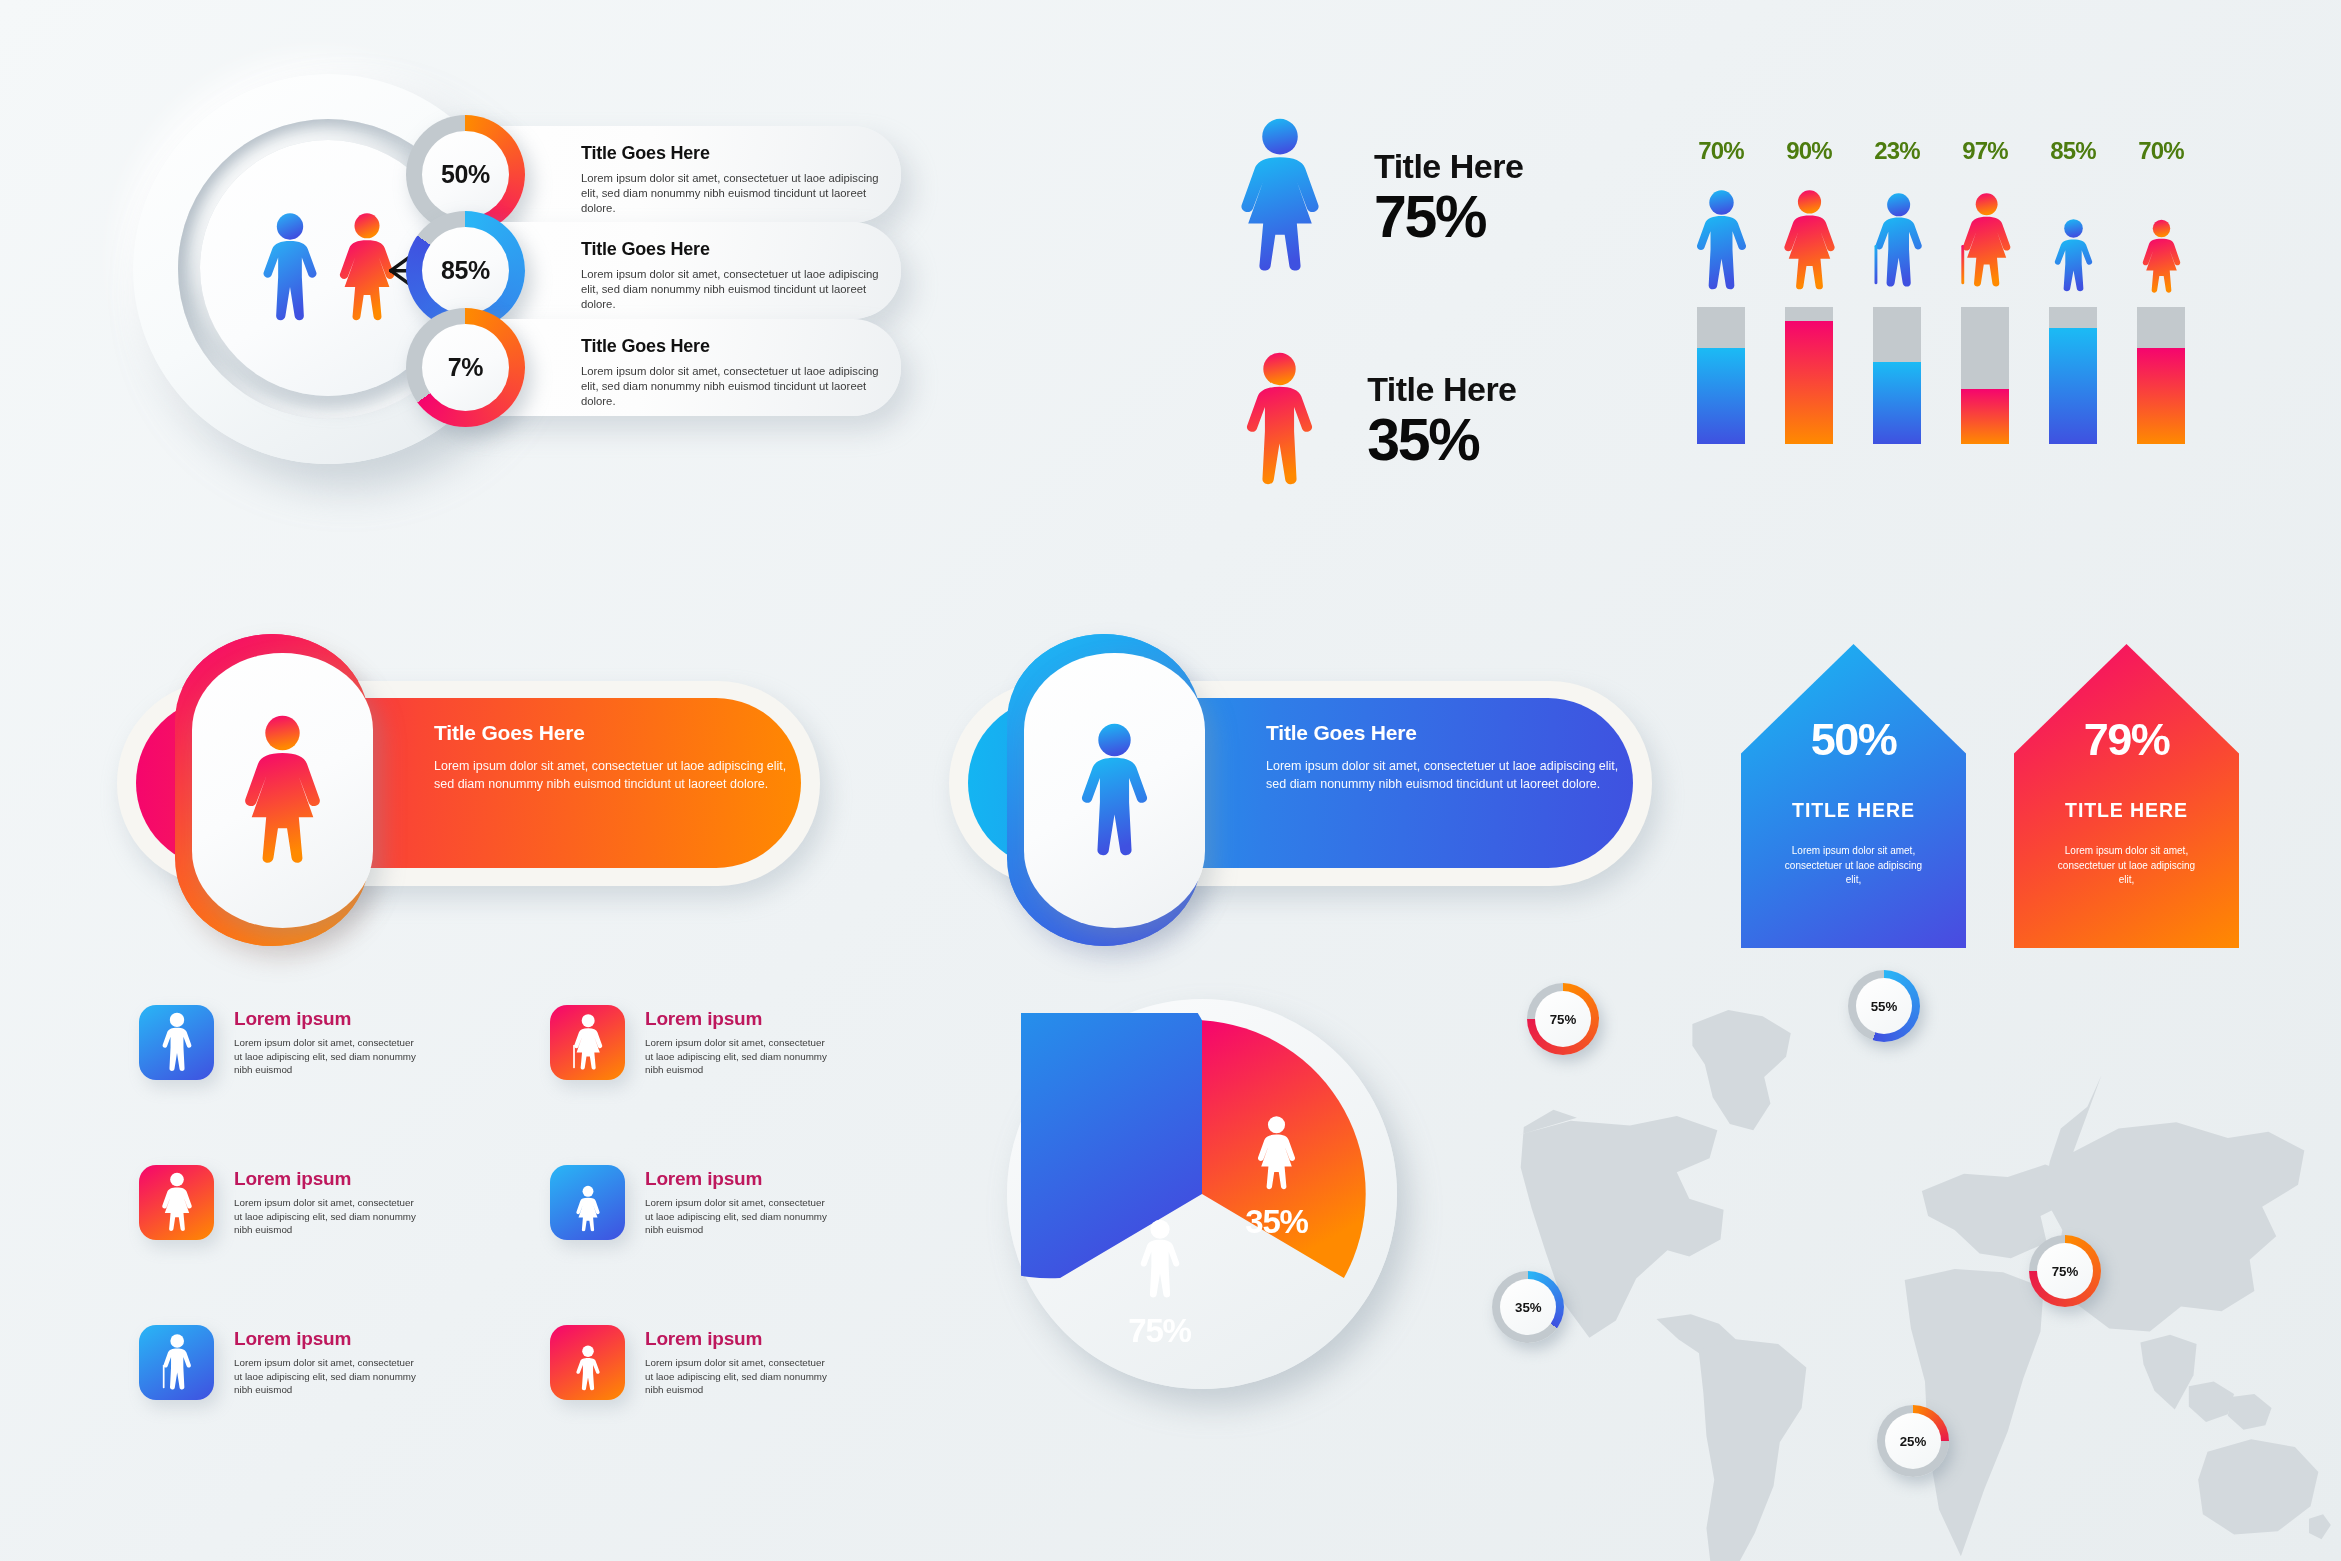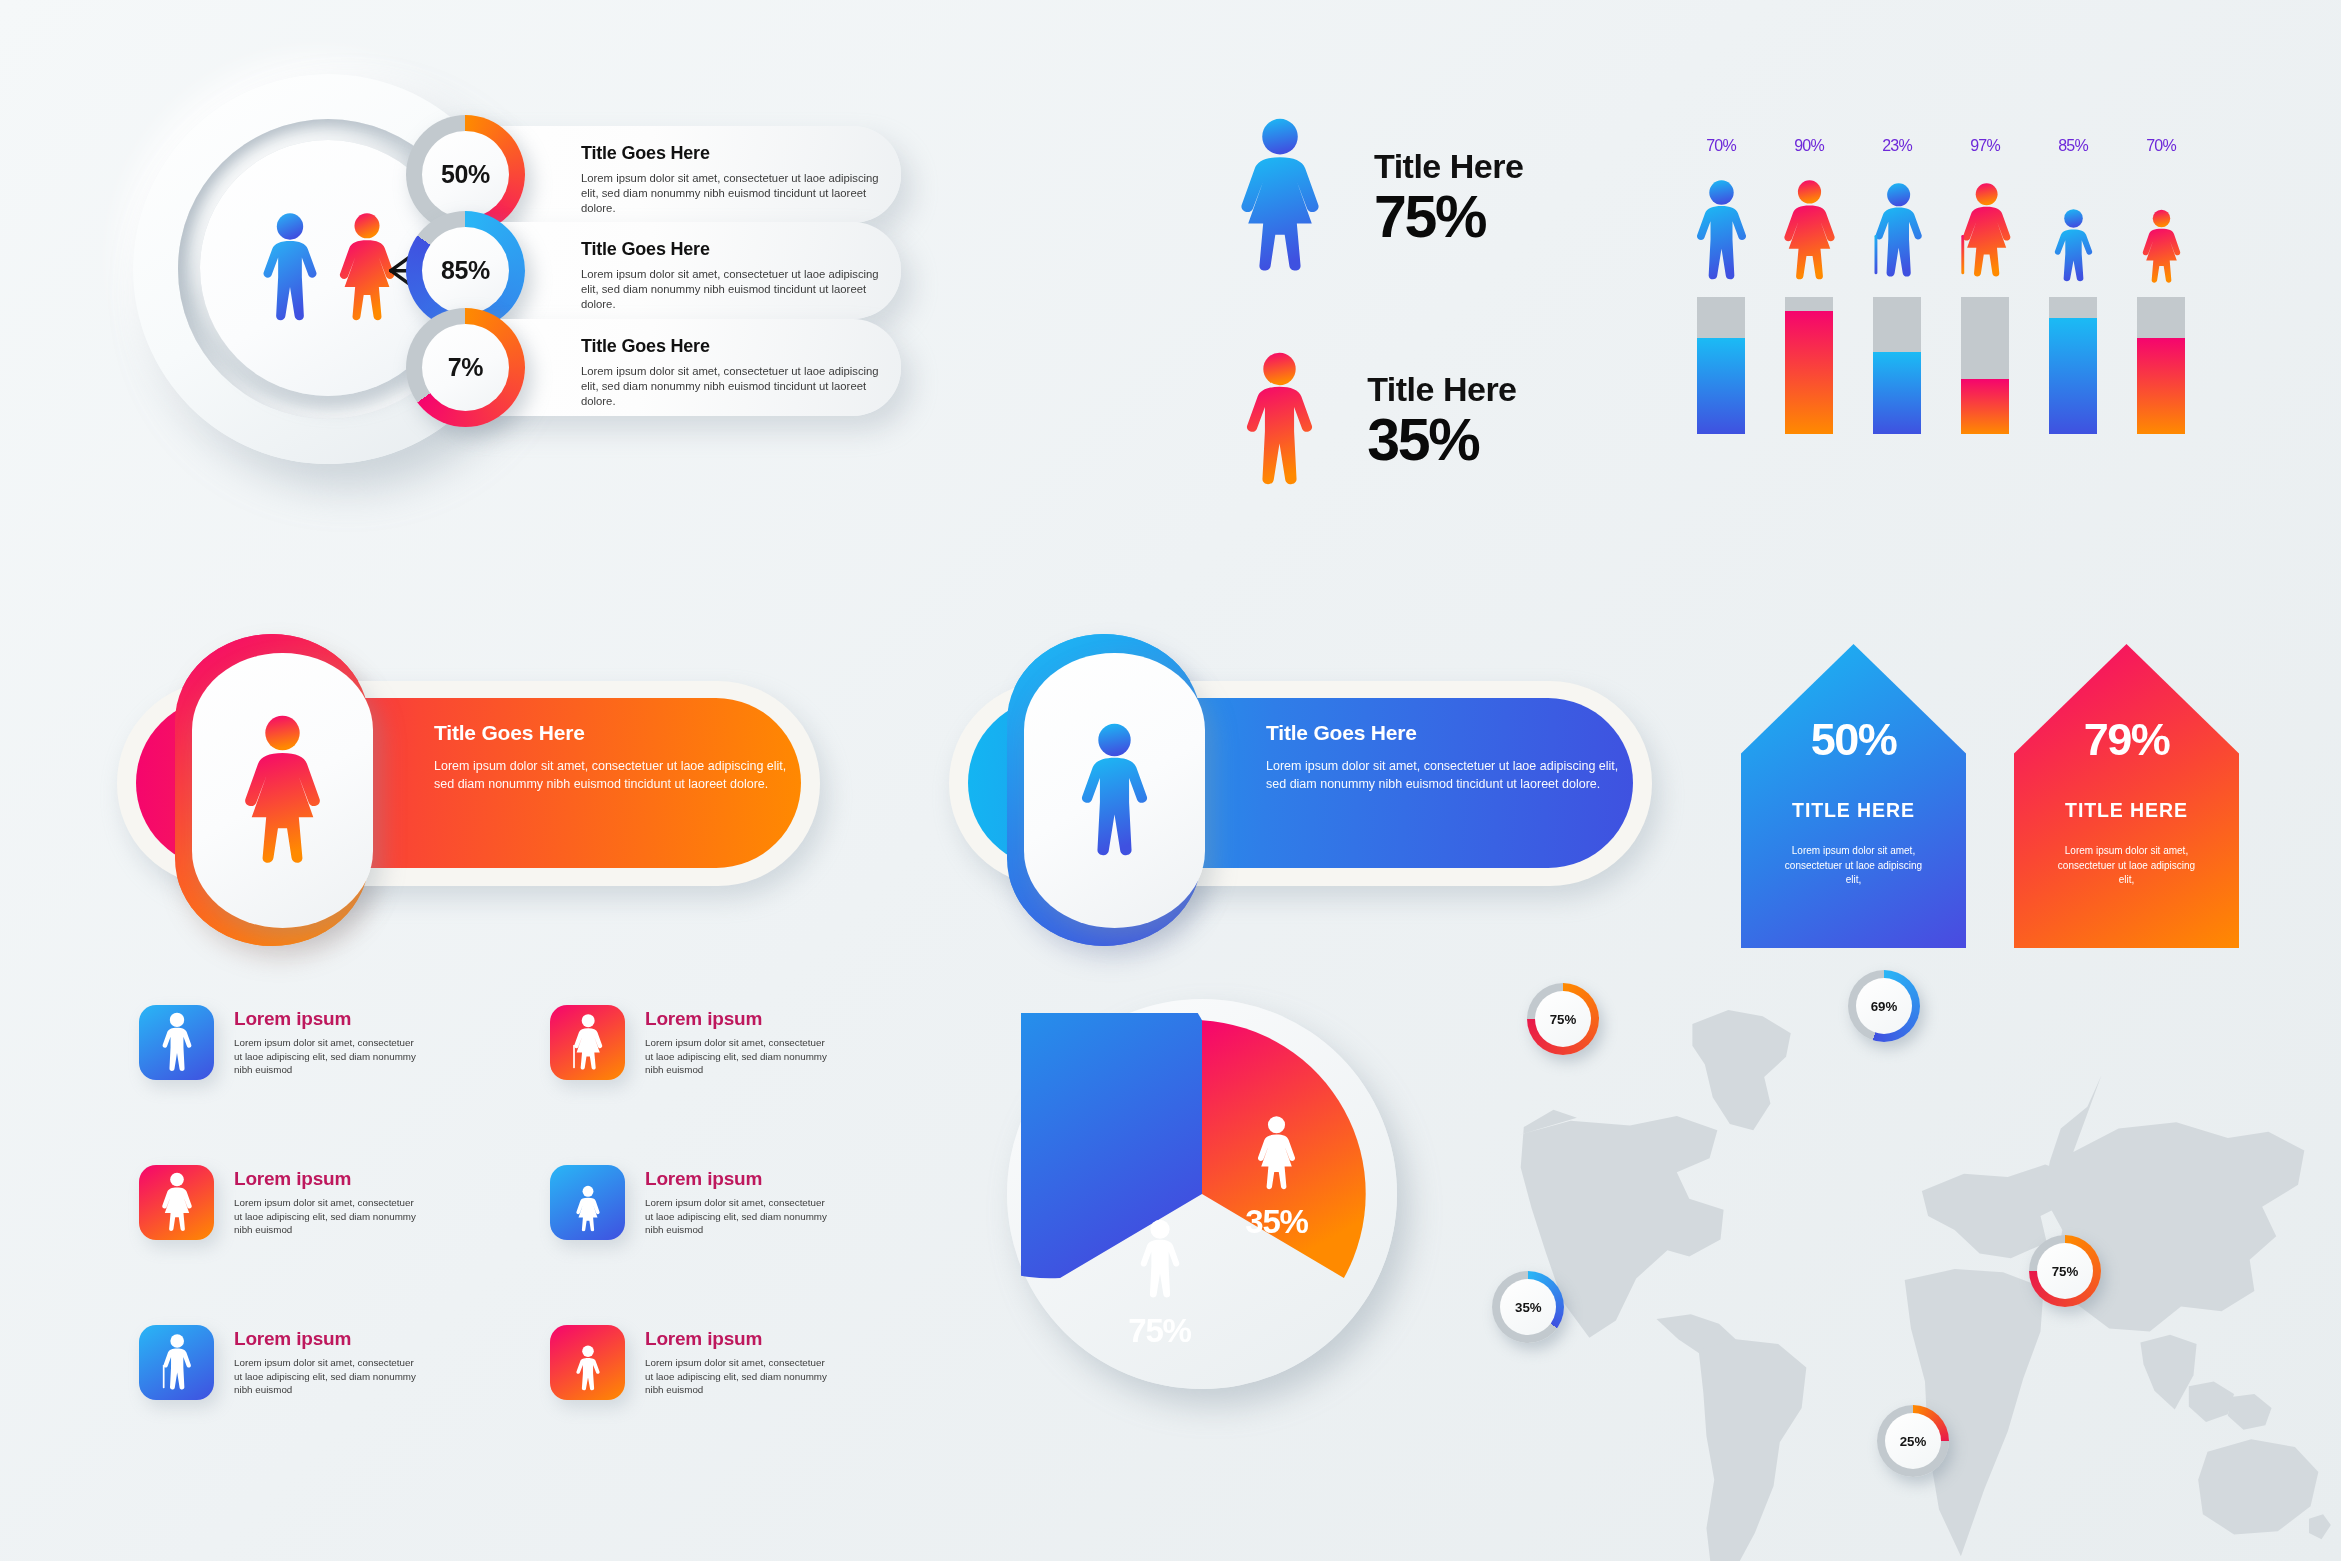--- a/index.html
+++ b/index.html
@@ -64,21 +64,21 @@
 
   
   #bigfig { left: 1233px; top: 117px; width: 390px; height: 445px; }
   .bigfig-row { position: absolute; display: flex; align-items: center; gap: 47px; }
   .bigfig-txt .bt { font-size: 34px; font-weight: bold; color: #111; letter-spacing: -0.5px; }
   .bigfig-txt .bp { font-size: 59px; font-weight: bold; color: #0a0a0a; letter-spacing: -2.3px; line-height: .98; margin-top: 3.1px; }
 
   
   #barchart { left: 1686px; top: 137px; width: 546px; height: 414px; display: flex; gap: 18px; }
   .bar-col { width: 70px; display: flex; flex-direction: column; align-items: center; }
-  .bar-pct { font-size: 16px; font-weight: normal; color: #6d28d9; letter-spacing: -0.8px; }
+  .bar-pct { font-size: 24px; font-weight: bold; color: #4d7c0f; letter-spacing: -0.8px; }
   .bar-fig { height: 117px; margin-top: 11px; display: flex; align-items: flex-end; justify-content: center; }
   .bar-track {
     margin-top: 14px; width: 48px; height: 137px;
     background: #c3c9cd; position: relative; overflow: hidden;
   }
   .bar-fill { position: absolute; left: 0; right: 0; bottom: 0; }
 
   
   .banner-wrap { position: absolute; width: 773px; height: 312px; }
   .banner-back {
@@ -536,21 +536,21 @@
         <path d="M928 630 l56 -16 56 10 30 32 -10 44 -42 32 -56 4 -40 -26 -6 -44z"></path>
 
         <path d="M1058 716 l18 -6 10 14 -12 18 -16 -8z"></path>
       </g>
     </svg>
 
     <div class="map-badge" style="left: 44px; top: 23.4px; background: conic-gradient(rgb(255, 138, 0) 0deg, rgb(232, 25, 75) 270deg, rgb(194, 201, 206) 270deg, rgb(194, 201, 206) 360deg);" background-data="75" style-hint="conic">
       <div class="mhole">75%</div>
     </div>
     <div class="map-badge" style="left: 365px; top: 10px; background: conic-gradient(rgb(41, 182, 246) 0deg, rgb(63, 81, 224) 198deg, rgb(194, 201, 206) 198deg, rgb(194, 201, 206) 360deg);">
-      <div class="mhole">69%</div>
+      <div class="mhole">55%</div>
     </div>
     <div class="map-badge" style="left: 9.4px; top: 311px; background: conic-gradient(rgb(41, 182, 246) 0deg, rgb(63, 81, 224) 126deg, rgb(194, 201, 206) 126deg, rgb(194, 201, 206) 360deg);">
       <div class="mhole">35%</div>
     </div>
     <div class="map-badge" style="left: 546px; top: 275px; background: conic-gradient(rgb(255, 138, 0) 0deg, rgb(232, 25, 75) 270deg, rgb(194, 201, 206) 270deg, rgb(194, 201, 206) 360deg);">
       <div class="mhole">75%</div>
     </div>
     <div class="map-badge" style="left: 394px; top: 445px; background: conic-gradient(rgb(255, 138, 0) 0deg, rgb(232, 25, 75) 90deg, rgb(194, 201, 206) 90deg, rgb(194, 201, 206) 360deg);">
       <div class="mhole">25%</div>
     </div>

